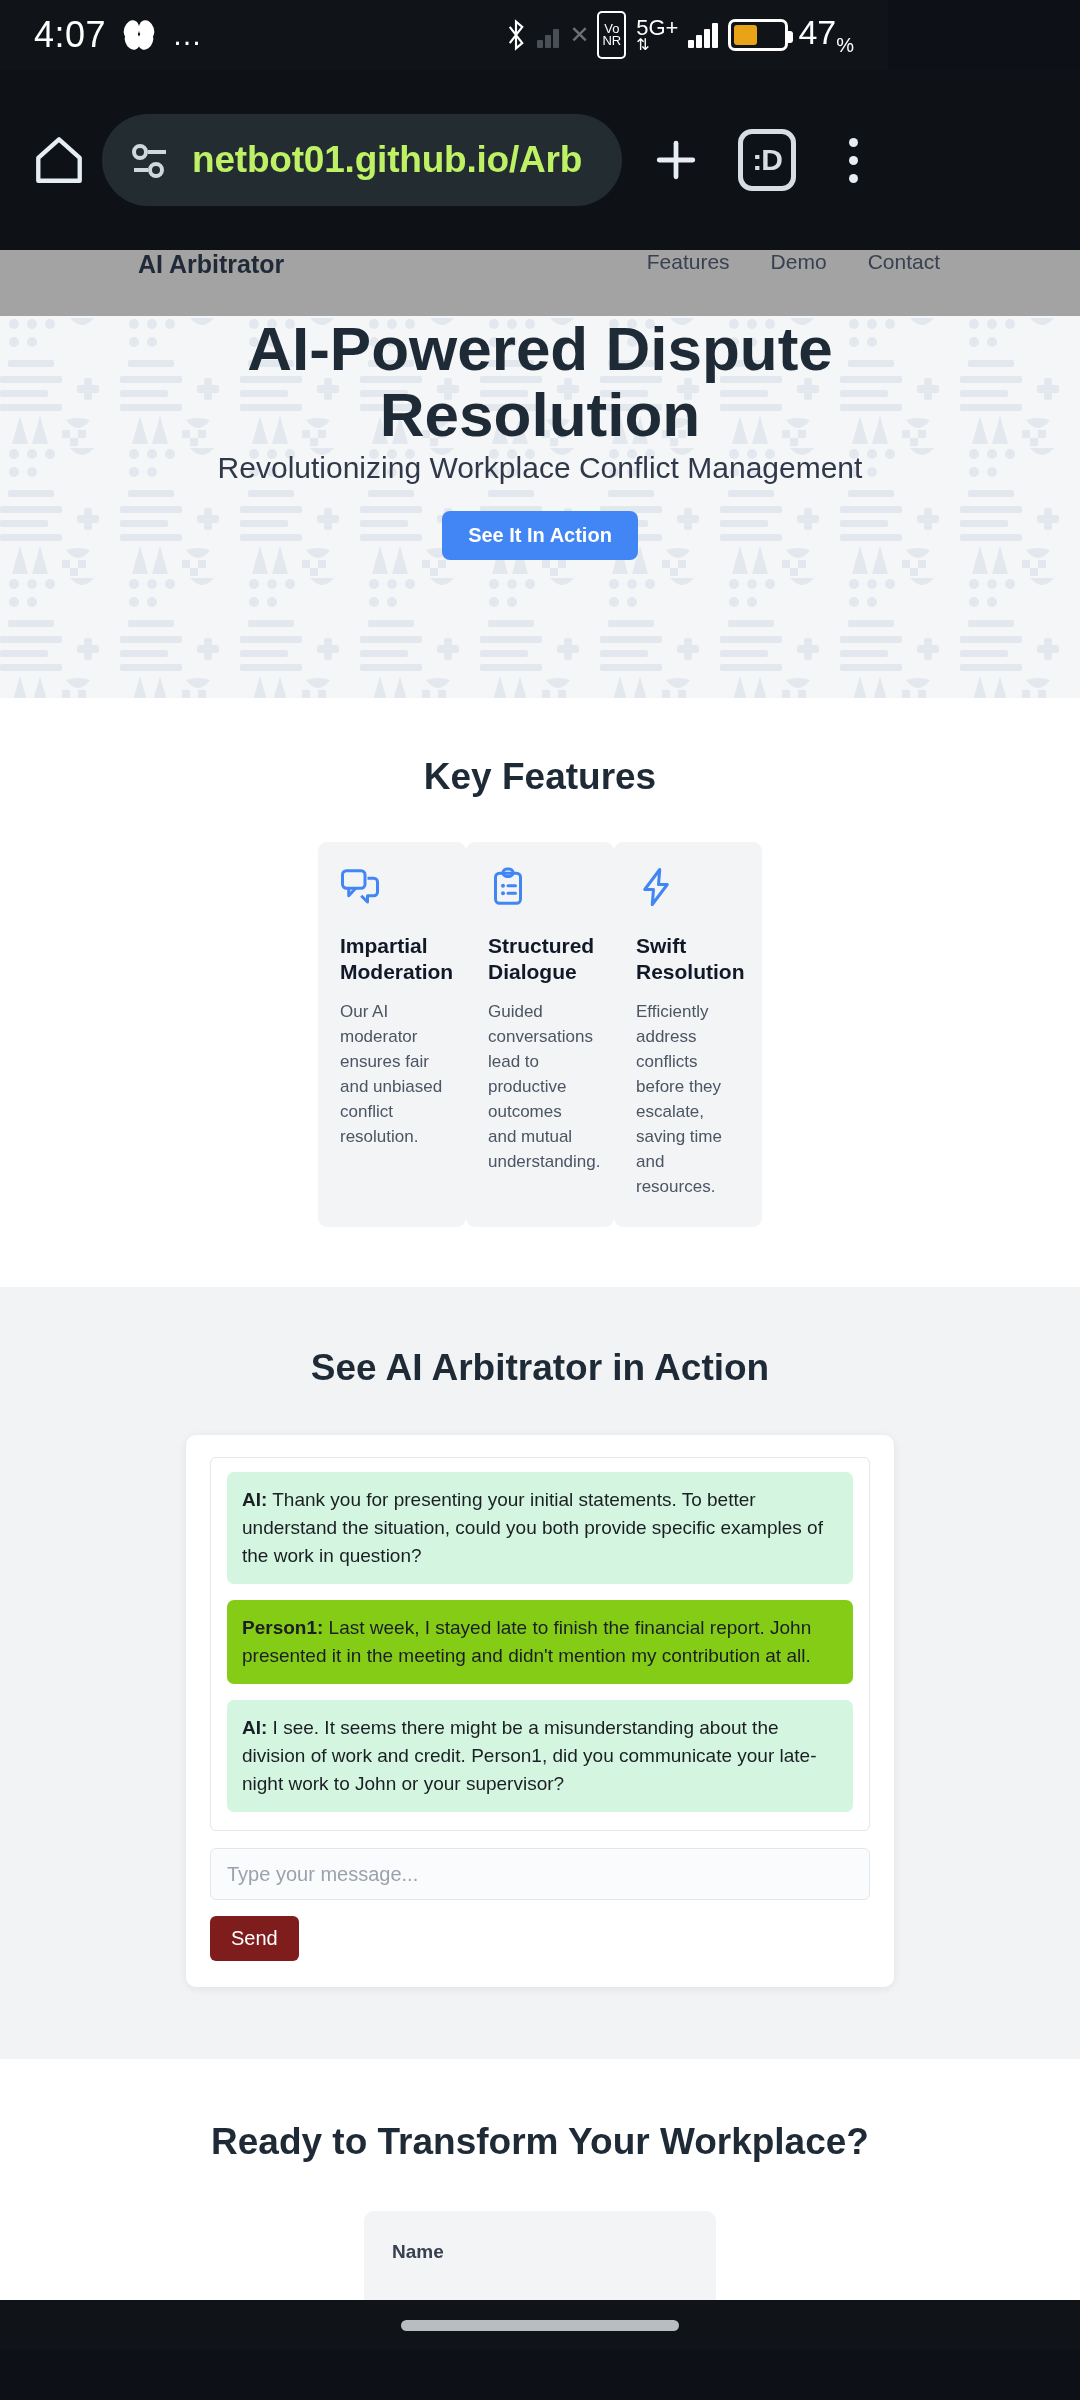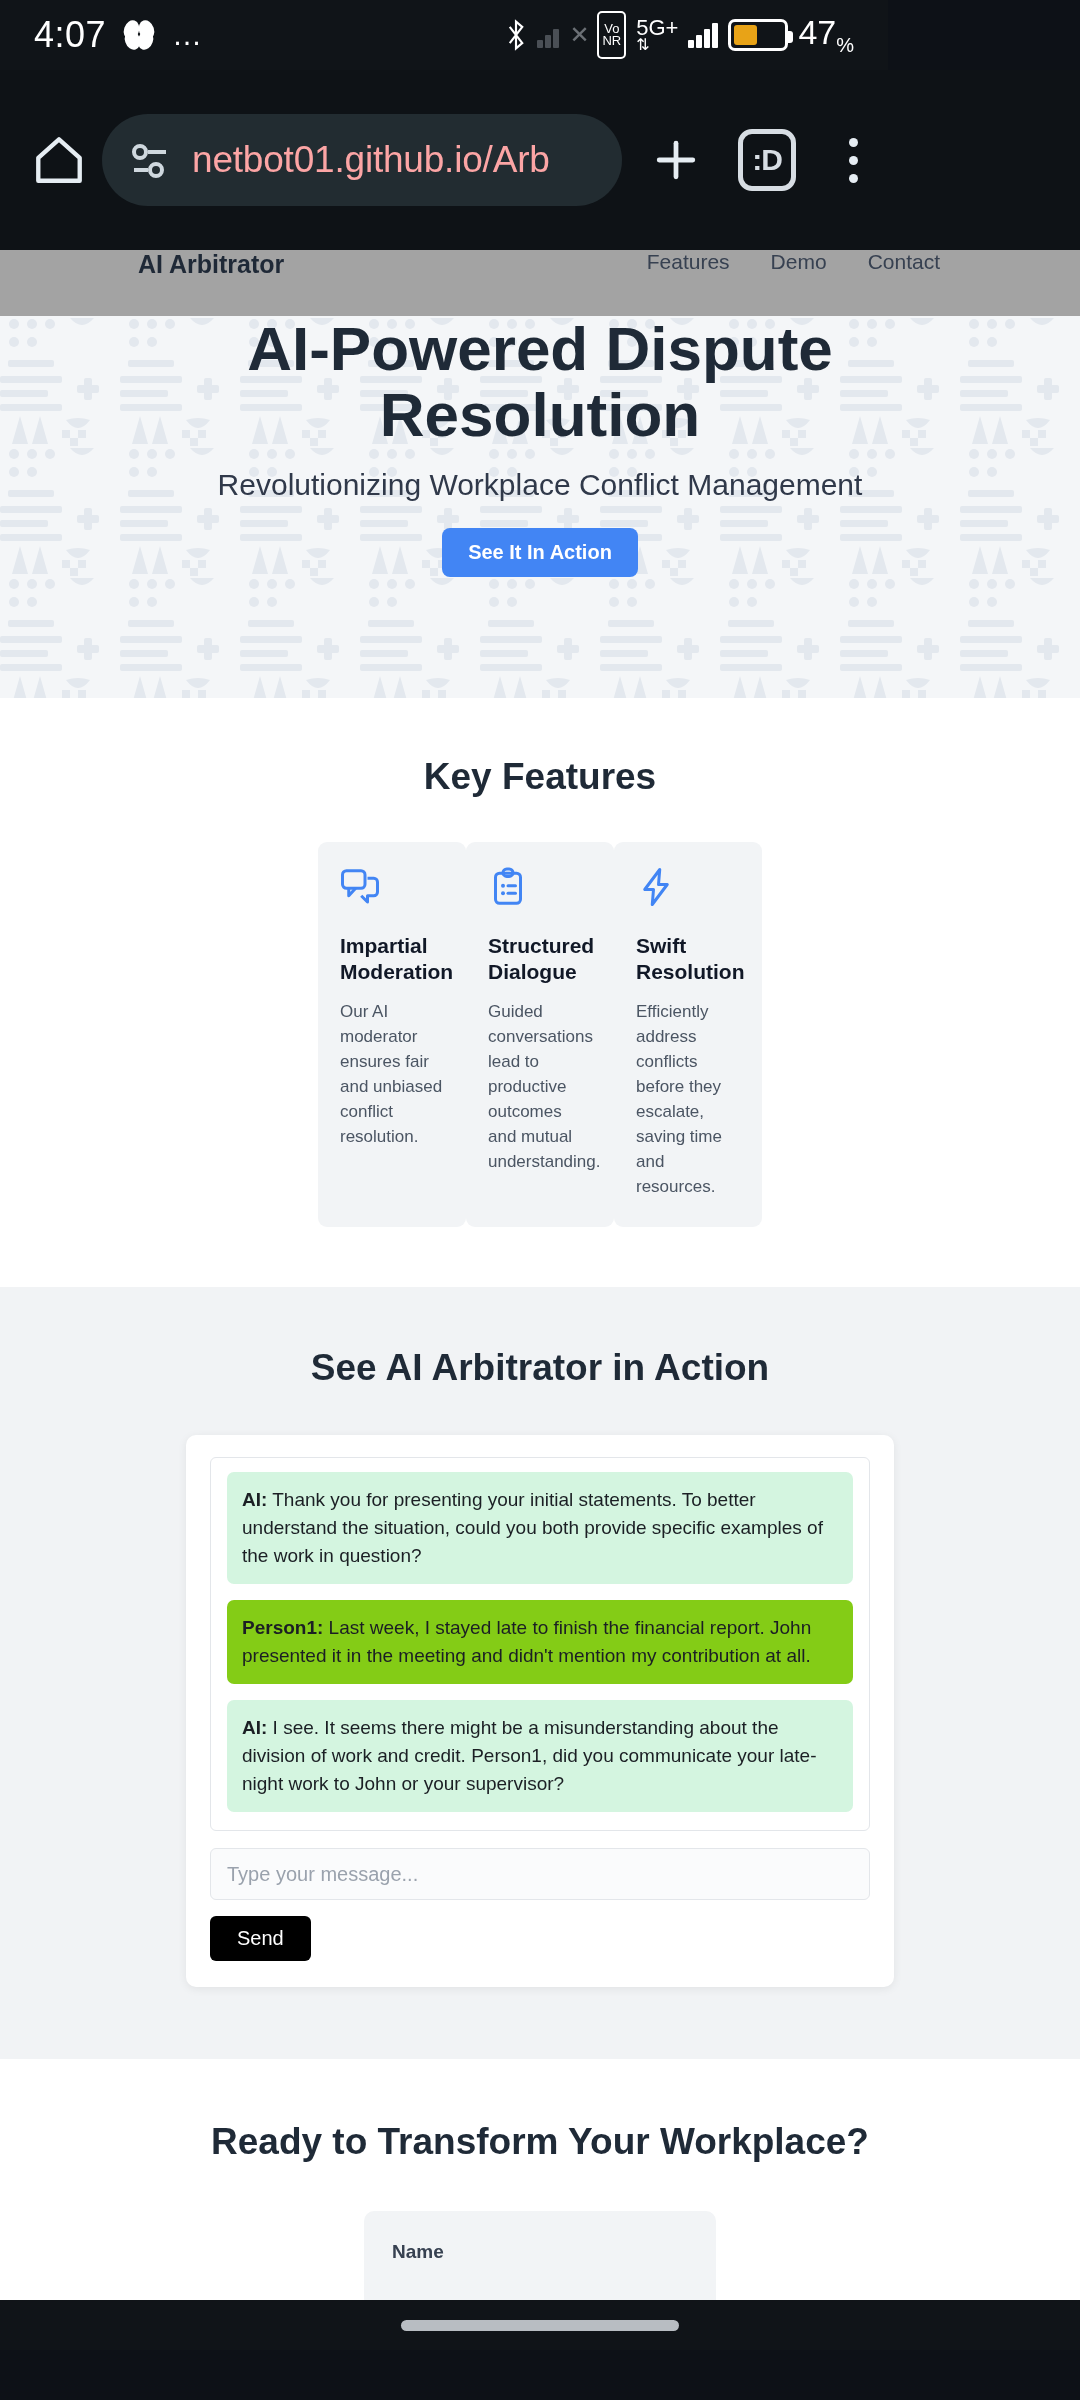--- a/index.html
+++ b/index.html
@@ -65,22 +65,22 @@
   }
   .home-icon { width: 58px; height: 58px; flex:0 0 auto; }
   .url-pill {
     flex: 0 0 auto; width: 520px; height: 92px;
     background: #222c31; border-radius: 46px;
     display: flex; align-items: center; gap: 20px;
     padding: 0 26px; overflow:hidden;
   }
   .perm-icon { width: 44px; height: 40px; flex:0 0 auto;}
   .url-text {
-    color: #fca5a5; font-size: 37px; white-space: nowrap;
-    overflow: hidden; letter-spacing: -0.2px;
+    color: #bef264; font-size: 37px; white-space: nowrap;
+    overflow: hidden; letter-spacing: -0.2px; font-weight: bold;
   }
   .tb-btn { flex:0 0 auto; display:flex; align-items:center; justify-content:center;}
   .plus-btn { width:80px; height:80px; }
   .tabs-btn { width:74px; height:74px; }
   .tabcount {
     width: 58px; height: 62px; border: 5px solid #d7dde3; border-radius: 14px;
     color:#d7dde3; font-size:30px; font-weight:700; display:flex;
     align-items:center; justify-content:center; letter-spacing:-1px;
   }
   .menu-btn { width:70px; height:80px; display:flex; flex-direction:column;
@@ -110,21 +110,21 @@
   }
   .hero-pattern {
     position:absolute; inset:0; opacity:1;
   }
   .hero-inner { position:relative; z-index:2; text-align:center; width:100%; }
   .hero h1 {
     font-size: 62px; line-height:66px; color:#1f2a37; font-weight:700;
     max-width: 640px; margin: 0 auto;
   }
   .hero p {
-    font-size: 30px; color:#30394a; margin-top:20px; font-weight:400;
+    font-size: 30px; color:#30394a; margin-top:3px; font-weight:400;
   }
   .hero-btn {
     margin-top: 26px; display:inline-block;
     background:#4285f4; color:#ffffff; font-size:20px; font-weight:700;
     padding: 13px 26px; border-radius:8px; border:none; cursor:pointer;
   }
 
   
   .features { background:#ffffff; padding: 58px 0 60px; }
   .sec-title {
@@ -159,23 +159,23 @@
   .msg.p2 { background:transparent; }
   .msg span.spk { font-weight:700; }
   .msg, .msg span { font-size:19px; line-height:28px; color:#1b1f24; }
   .chat-input {
     margin-top: 17px; width:100%; height:52px; border:1px solid #e3e6ea;
     border-radius:6px; background:#fafbfc; padding: 0 16px;
     font-size:20px; color:#9aa2ad; font-family:"Liberation Sans", sans-serif;
   }
   .chat-input::placeholder { color:#9aa2ad; }
   .send-btn {
-    margin-top: 16px; background:#000000; color:#fff; border:none;
+    margin-top: 16px; background:#7f1d1d; color:#fff; border:none;
     border-radius:6px; font-size:20px; font-weight:400;
-    padding: 11px 27px; cursor:pointer; font-family:"Liberation Sans", sans-serif;
+    padding: 11px 21px; cursor:pointer; font-family:"Liberation Sans", sans-serif;
   }
 
   
   .contact { background:#ffffff; padding: 62px 0 0; }
   .contact-form {
     width: 352px; margin: 48px auto 0; background:#f2f4f6; border-radius:10px;
     padding: 30px 28px 40px;
   }
   .field-label { font-size:19px; font-weight:700; color:#374151; margin-bottom:13px; }
 

